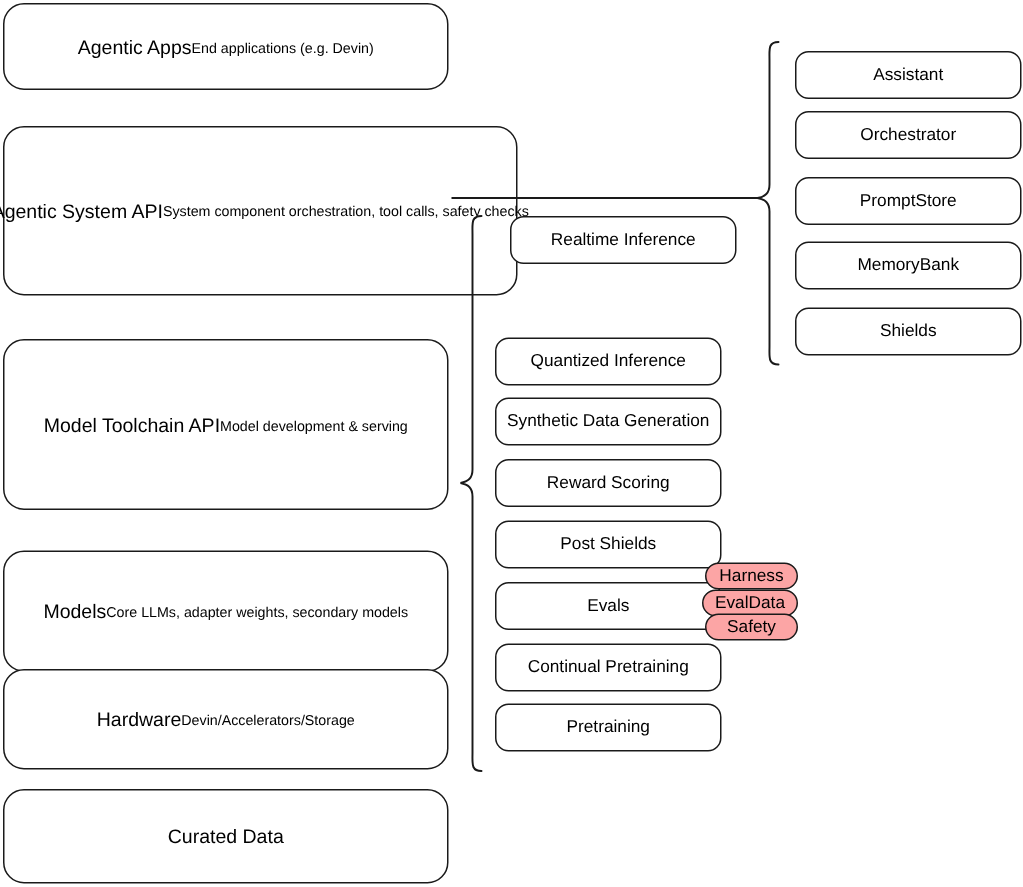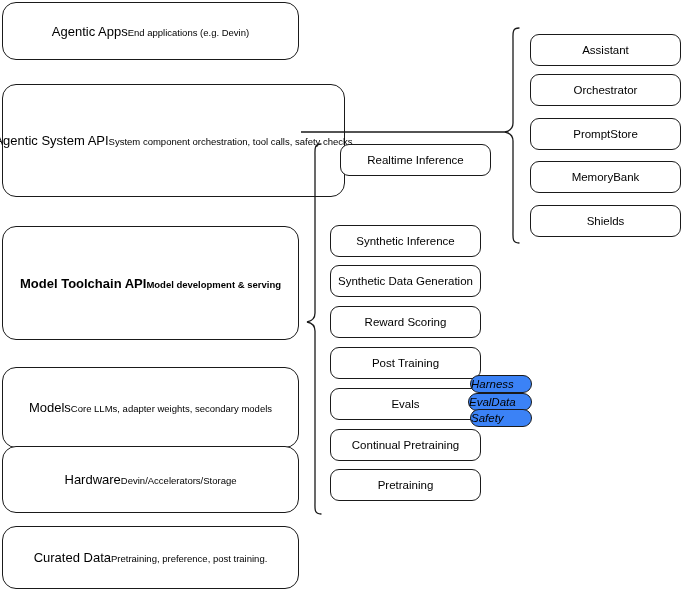--- a/index.html
+++ b/index.html
@@ -55,28 +55,28 @@
     text-align: center;
     font-size: 11.5px;
     line-height: 14px;
     white-space: nowrap;
   }
   .pill-badge {
     position: absolute;
     box-sizing: border-box;
     border: 1.3px solid #1a1a1a;
     border-radius: 999px;
-    background: #3b82f6;
+    background: #fca5a5;
     display: flex;
     align-items: center;
+    justify-content: center;
     font-size: 11.5px;
     line-height: 13px;
     white-space: nowrap;
     z-index: 6;
-    font-style: italic;
   }
   .svg-overlay {
     position: absolute;
     left: 0;
     top: 0;
     width: 682px;
     height: 591px;
     pointer-events: none;
     z-index: 2;
   }
@@ -110,54 +110,53 @@
   <div class="layer-box" style="left:2px;top:2px;width:297px;height:58px;">
     <div class="layer-title">Agentic Apps</div>
     <div class="layer-sub">End applications (e.g. Devin)</div>
   </div>
 
   <div class="layer-box" style="left:2px;top:84px;width:343px;height:113px;justify-content:center;">
     <div class="layer-title">Agentic System API</div>
     <div class="layer-sub">System component orchestration, tool calls, safety checks</div>
   </div>
 
-  <div class="layer-box" style="left:2px;top:226px;width:297px;height:114px;font-weight:bold;">
+  <div class="layer-box" style="left:2px;top:226px;width:297px;height:114px;">
     <div class="layer-title">Model Toolchain API</div>
     <div class="layer-sub">Model development &amp; serving</div>
   </div>
 
   <div class="layer-box" style="left:2px;top:367px;width:297px;height:81px;">
     <div class="layer-title">Models</div>
     <div class="layer-sub">Core LLMs, adapter weights, secondary models</div>
   </div>
 
   <div class="layer-box" style="left:2px;top:446px;width:297px;height:67px;">
     <div class="layer-title">Hardware</div>
     <div class="layer-sub">Devin/Accelerators/Storage</div>
   </div>
 
   <div class="layer-box" style="left:2px;top:526px;width:297px;height:63px;">
     <div class="layer-title">Curated Data</div>
-    <div class="layer-sub">Pretraining, preference, post training.</div>
   </div>
 
   <div class="cap-box" style="left:340px;top:144px;width:151px;height:32px;">
     <span>Realtime Inference</span>
   </div>
   <div class="cap-box" style="left:330px;top:225px;width:151px;height:32px;">
-    <span>Synthetic Inference</span>
+    <span>Quantized Inference</span>
   </div>
   <div class="cap-box" style="left:330px;top:265px;width:151px;height:32px;">
     <span>Synthetic Data Generation</span>
   </div>
   <div class="cap-box" style="left:330px;top:306px;width:151px;height:32px;">
     <span>Reward Scoring</span>
   </div>
   <div class="cap-box" style="left:330px;top:347px;width:151px;height:32px;">
-    <span>Post Training</span>
+    <span>Post Shields</span>
   </div>
   <div class="cap-box" style="left:330px;top:388px;width:151px;height:32px;">
     <span>Evals</span>
   </div>
   <div class="cap-box" style="left:330px;top:429px;width:151px;height:32px;">
     <span>Continual Pretraining</span>
   </div>
   <div class="cap-box" style="left:330px;top:469px;width:151px;height:32px;">
     <span>Pretraining</span>
   </div>

